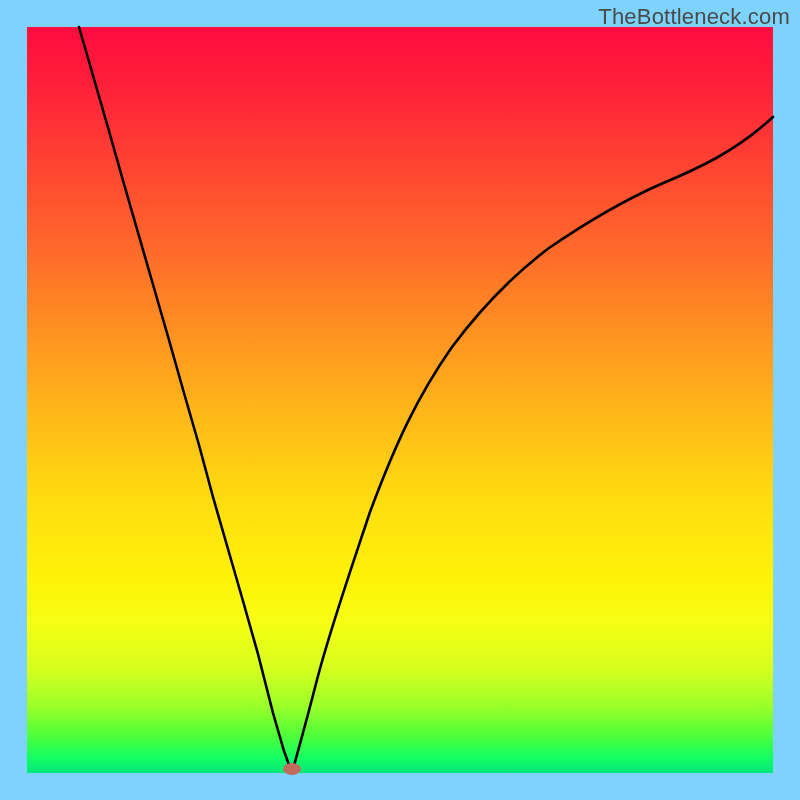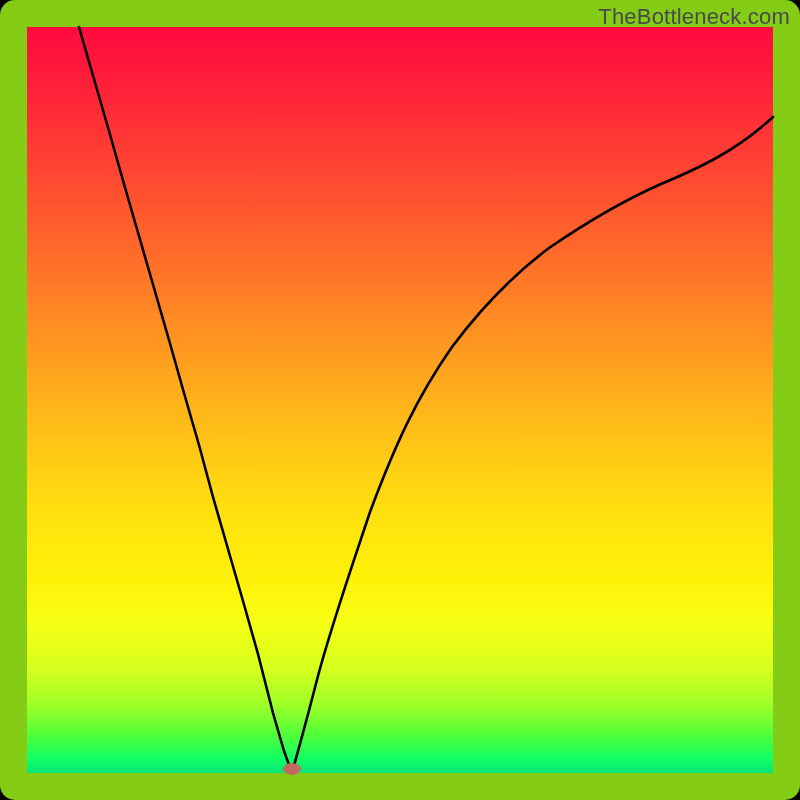--- a/index.html
+++ b/index.html
@@ -1,22 +1,21 @@
 <!DOCTYPE html>
 <html><head>
 <meta charset="utf-8">
 <style>
   * { margin: 0; padding: 0; box-sizing: border-box; }
   html, body { width: 800px; height: 800px; overflow: hidden; background: #000; font-family: Arial, Helvetica, sans-serif; }
   .frame {
     position: relative;
     width: 800px;
     height: 800px;
-    background: #84cc16;
-    border-radius: 15px;
+    background: #7dd3fc;
   }
   .watermark {
     position: absolute;
     top: 4px;
     right: 10px;
     color: #4a4a4a;
     font-size: 22px;
     font-weight: 400;
     letter-spacing: 0.2px;
     z-index: 10;

